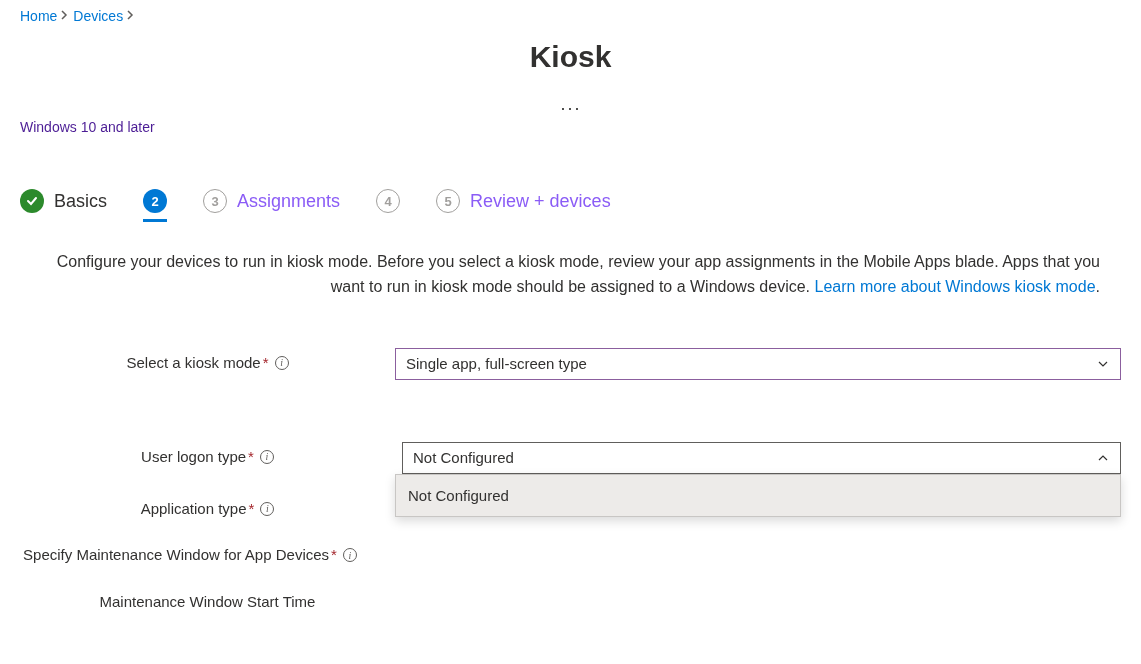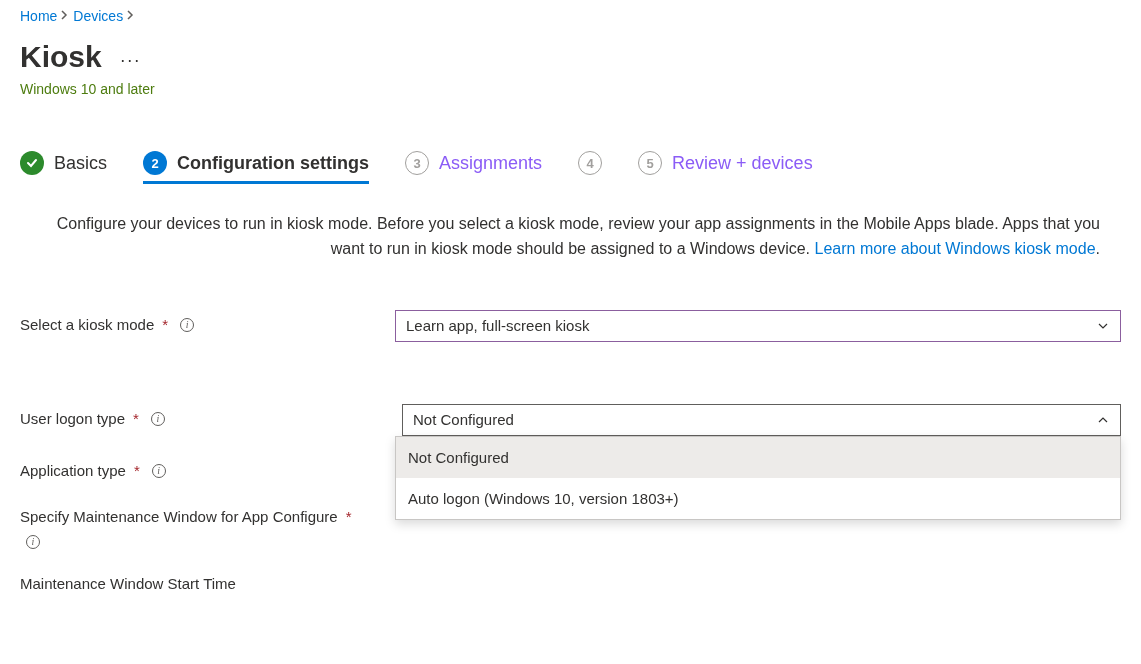--- a/index.html
+++ b/index.html
@@ -25,37 +25,38 @@
       color: #605e5c;
       font-size: 12px;
     }
     .page-header {
       padding: 12px 0 16px 0;
     }
     .page-title-row {
       display: flex;
       align-items: center;
       gap: 18px;
+      flex-direction: column;
     }
     .page-title {
       font-size: 30px;
       font-weight: 600;
       color: #323130;
     }
     .more-dots {
       font-size: 18px;
       color: #323130;
       cursor: pointer;
       letter-spacing: 1px;
       margin-top: 6px;
     }
     .page-subtitle {
       font-size: 14px;
-      color: #4d7c0f;
-      margin-top: 7px;
+      color: #4c1d95;
+      margin-top: 0;
     }
     .wizard-tabs {
       display: flex;
       gap: 36px;
       padding: 38px 0 0 0;
     }
     .tab {
       display: flex;
       align-items: center;
       gap: 10px;
@@ -115,25 +116,25 @@
       align-items: flex-start;
       margin-bottom: 34px;
     }
     .form-row.tight {
       margin-bottom: 20px;
     }
     .form-label-col {
       width: 375px;
       display: flex;
       align-items: center;
-      gap: 6px;
       font-size: 15px;
       color: #323130;
       padding-top: 4px;
       line-height: 1.5;
+      justify-content: center;
     }
     .form-label-col .required {
       color: #a4262c;
       margin-left: 2px;
     }
     .info-icon {
       width: 14px;
       height: 14px;
       border: 1px solid #605e5c;
       border-radius: 50%;
@@ -230,21 +231,20 @@
   <div class="tab complete">
     <span class="tab-badge complete">
       <svg width="14" height="14" viewBox="0 0 14 14">
           <path d="M3 7 L6 10 L11 4" stroke="#fff" stroke-width="2" fill="none" stroke-linecap="round"></path>
         </svg>
     </span>
     <span class="tab-label">Basics</span>
   </div>
   <div class="tab active">
     <span class="tab-badge current">2</span>
-    <span class="tab-label">Configuration settings</span>
   </div>
   <div class="tab pending">
     <span class="tab-badge pending">3</span>
     <span class="tab-label">Assignments</span>
   </div>
   <div class="tab pending">
     <span class="tab-badge pending">4</span>
   </div>
   <div class="tab pending">
     <span class="tab-badge pending">5</span>
@@ -259,21 +259,21 @@
 <div class="form-area">
 
   <div class="form-row">
     <div class="form-label-col">
       <span>Select a kiosk mode</span>
       <span class="required">*</span>
       <span class="info-icon">i</span>
     </div>
     <div class="form-control-col">
       <div class="select-box highlighted">
-        <span>Learn app, full-screen kiosk</span>
+        <span>Single app, full-screen type</span>
         <span class="chev">
           <svg viewBox="0 0 12 12">
               <path d="M2 4 L6 8 L10 4" stroke="#323130" stroke-width="1.2" fill="none"></path>
             </svg>
         </span>
       </div>
     </div>
   </div>
 
   <div style="height:28px"></div>
@@ -289,38 +289,37 @@
         <div class="select-box">
           <span>Not Configured</span>
           <span class="chev">
             <svg viewBox="0 0 12 12">
                 <path d="M2 8 L6 4 L10 8" stroke="#323130" stroke-width="1.2" fill="none"></path>
               </svg>
           </span>
         </div>
         <div class="dropdown-list">
           <div class="dropdown-item selected">Not Configured</div>
-          <div class="dropdown-item">Auto logon (Windows 10, version 1803+)</div>
         </div>
       </div>
     </div>
   </div>
 
   <div class="form-row tight">
     <div class="form-label-col">
       <span>Application type</span>
       <span class="required">*</span>
       <span class="info-icon">i</span>
     </div>
     <div class="form-control-col"></div>
   </div>
 
   <div class="form-row tight">
     <div class="form-label-col" style="flex-wrap:wrap;max-width:340px;">
-      <span>Specify Maintenance Window for App Configure</span>
+      <span>Specify Maintenance Window for App Devices</span>
       <span class="required">*</span>
       <span class="info-icon">i</span>
     </div>
     <div class="form-control-col"></div>
   </div>
 
   <div class="form-row tight">
     <div class="form-label-col">
       <span>Maintenance Window Start Time</span>
     </div>

